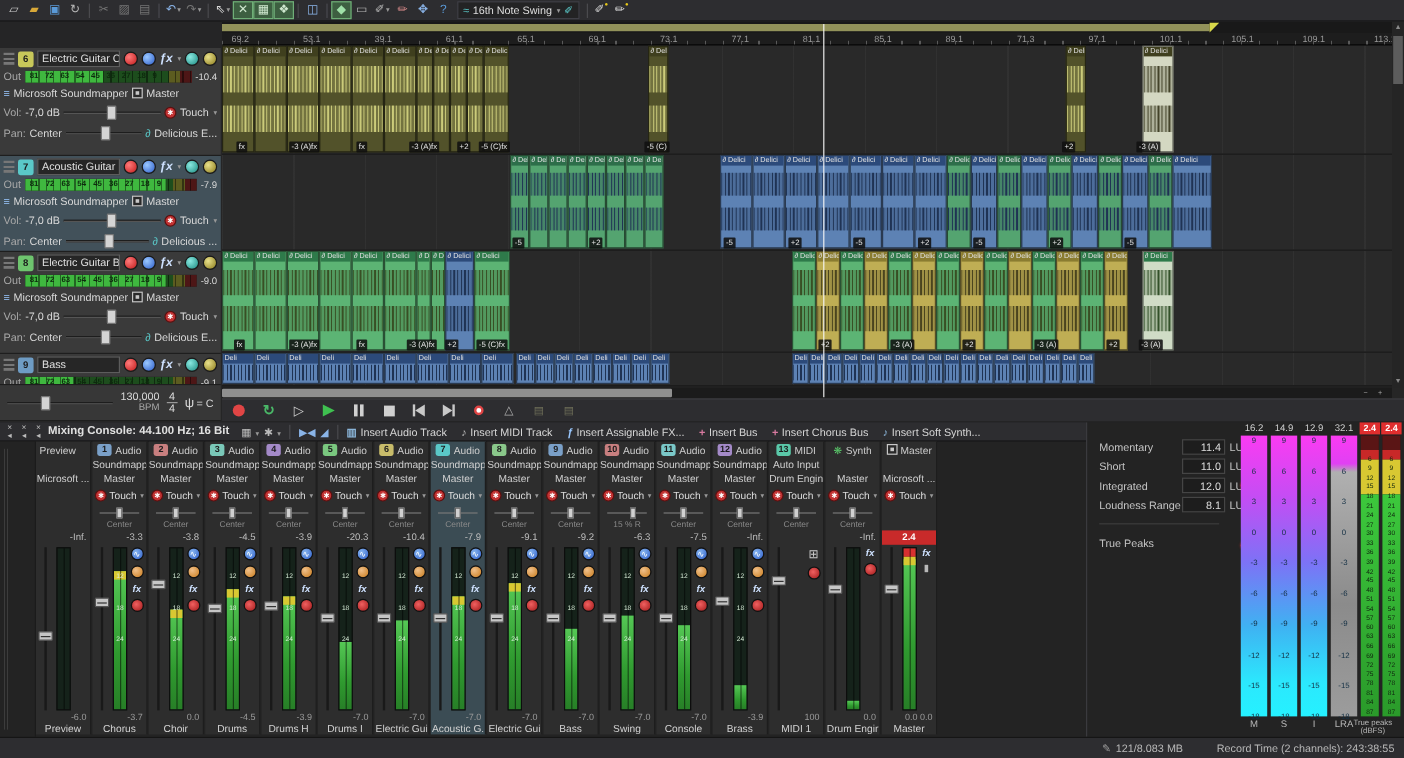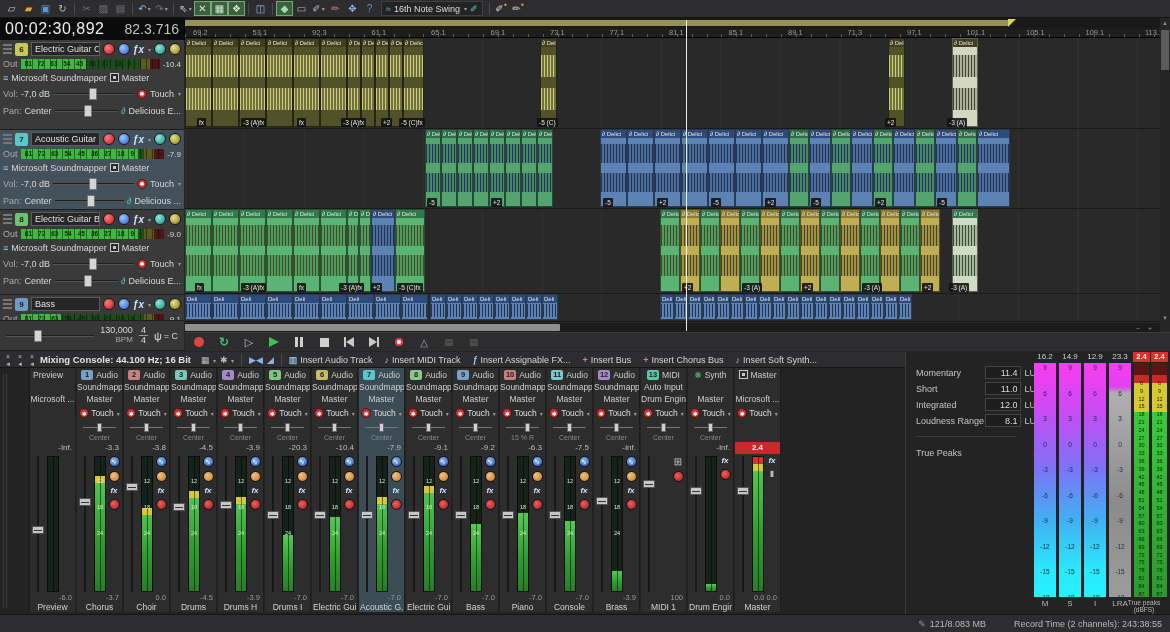--- a/index.html
+++ b/index.html
@@ -227,24 +227,20 @@
         <span style="color: rgb(90, 200, 200);">≈</span>
         <span>16th Note Swing</span>
         <span class="caret">▾</span>
         <span style="color: rgb(90, 200, 200);">✐</span>
       </div>
       <div class="tb-sep"></div>
       <span class="tbi" style="color: rgb(216, 216, 216);">✐<span style="color: rgb(232, 200, 24); font-size: 5px; position: relative; top: -4px;">●</span></span>
       <span class="tbi" style="color: rgb(216, 216, 216);">✏<span style="color: rgb(232, 200, 24); font-size: 5px; position: relative; top: -4px;">●</span></span>
     </div>
 
-  <div class="timebar">
-    <span class="t1">00:02:30,892</span>
-    <span class="t2">82.3.716</span>
-  </div>
 
   <div id="theaders">
       <div class="th" style="top: 40px; height: 90px;">
         <div class="throw" style="height: 18px;">
           <div class="grip"></div>
           <div class="chip" style="background: rgb(200, 200, 90);">6</div>
           <div class="tname">Electric Guitar C</div>
           <div class="cbtn" style="background: radial-gradient(circle at 35% 35%, rgb(255, 122, 122), rgb(192, 24, 24));"></div>
           <div class="cbtn" style="background: radial-gradient(circle at 35% 35%, rgb(154, 200, 255), rgb(42, 90, 200));"></div>
           <span class="fxg">ƒx</span>
@@ -473,21 +469,21 @@
   </div>
 
   <div class="timeline" id="timeline">
       <div class="markerbar">
         <div class="loopbar" style="left: 0px; width: 823px;"></div>
         <div class="loopend" style="left: 823px;"></div>
       </div>
       <div class="rulerbar">
         <span class="rtick" style="left: 8px;">69.2</span>
         <span class="rtick" style="left: 67.5px;">53.1</span>
-        <span class="rtick" style="left: 127px;">92.3</span>
+        <span class="rtick" style="left: 127px;">39.1</span>
         <span class="rtick" style="left: 186.5px;">61.1</span>
         <span class="rtick" style="left: 246px;">65.1</span>
         <span class="rtick" style="left: 305.5px;">69.1</span>
         <span class="rtick" style="left: 365px;">73.1</span>
         <span class="rtick" style="left: 424.5px;">77.1</span>
         <span class="rtick" style="left: 484px;">81.1</span>
         <span class="rtick" style="left: 543.5px;">85.1</span>
         <span class="rtick" style="left: 603px;">89.1</span>
         <span class="rtick" style="left: 662.5px;">71.3</span>
         <span class="rtick" style="left: 722px;">97.1</span>
@@ -1484,21 +1480,21 @@
             <span class="mnum" style="top: 50px;">18</span>
             <span class="mnum" style="top: 76px;">24</span>
             <div class="icol">
               <div class="ic" style="background: radial-gradient(circle at 35% 35%, rgb(138, 184, 240), rgb(42, 90, 200));">∿</div>
               <div class="ic" style="background: radial-gradient(circle at 35% 35%, rgb(240, 192, 138), rgb(200, 122, 26));"></div>
               <span class="fxg" style="font-size: 8px;">fx</span>
               <div class="ic" style="background: radial-gradient(circle at 40% 40%, rgb(240, 96, 96), rgb(160, 24, 24));"></div>
             </div>
           </div>
           <div class="sval">-7.0</div>
-          <div class="sname">Piano</div>
+          <div class="sname">Swing</div>
         </div>
         <div class="strip" style="left: 547px;">
           <div class="chiprow">
             <span class="schip" style="background: rgb(122, 200, 200);">11</span>
             <span>Audio</span>
           </div>
           <div class="srow">Soundmapper</div>
           <div class="srow">Master</div>
           <div class="touchrow">
             <span class="gear">✱</span>
@@ -1724,21 +1720,21 @@
           <div class="lutick" style="top: 53px;">3</div>
           <div class="lutick" style="top: 78.5px;">0</div>
           <div class="lutick" style="top: 104px;">-3</div>
           <div class="lutick" style="top: 129.5px;">-6</div>
           <div class="lutick" style="top: 155px;">-9</div>
           <div class="lutick" style="top: 180.5px;">-12</div>
           <div class="lutick" style="top: 206px;">-15</div>
           <div class="lutick" style="top: 231.5px;">-18</div>
         </div>
         <div class="lulabel" style="left: 178px;">I</div>
-        <div class="luhead" style="left: 203px;">23.3</div>
+        <div class="luhead" style="left: 203px;">32.1</div>
         <div class="lumeter gray" style="left: 203px;">
           <div class="lutick" style="top: 2px;">9</div>
           <div class="lutick" style="top: 27.5px;">6</div>
           <div class="lutick" style="top: 53px;">3</div>
           <div class="lutick" style="top: 78.5px;">0</div>
           <div class="lutick" style="top: 104px;">-3</div>
           <div class="lutick" style="top: 129.5px;">-6</div>
           <div class="lutick" style="top: 155px;">-9</div>
           <div class="lutick" style="top: 180.5px;">-12</div>
           <div class="lutick" style="top: 206px;">-15</div>

